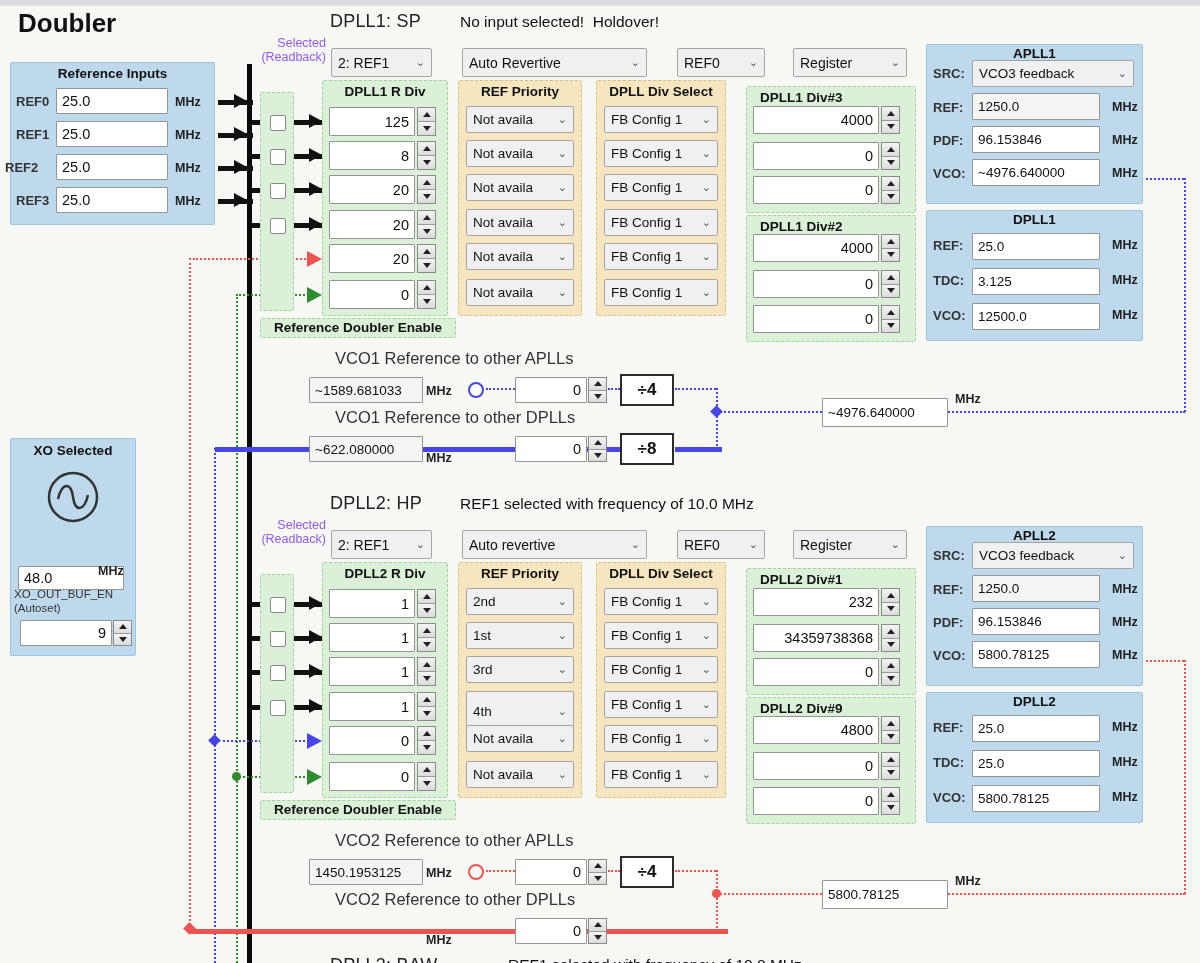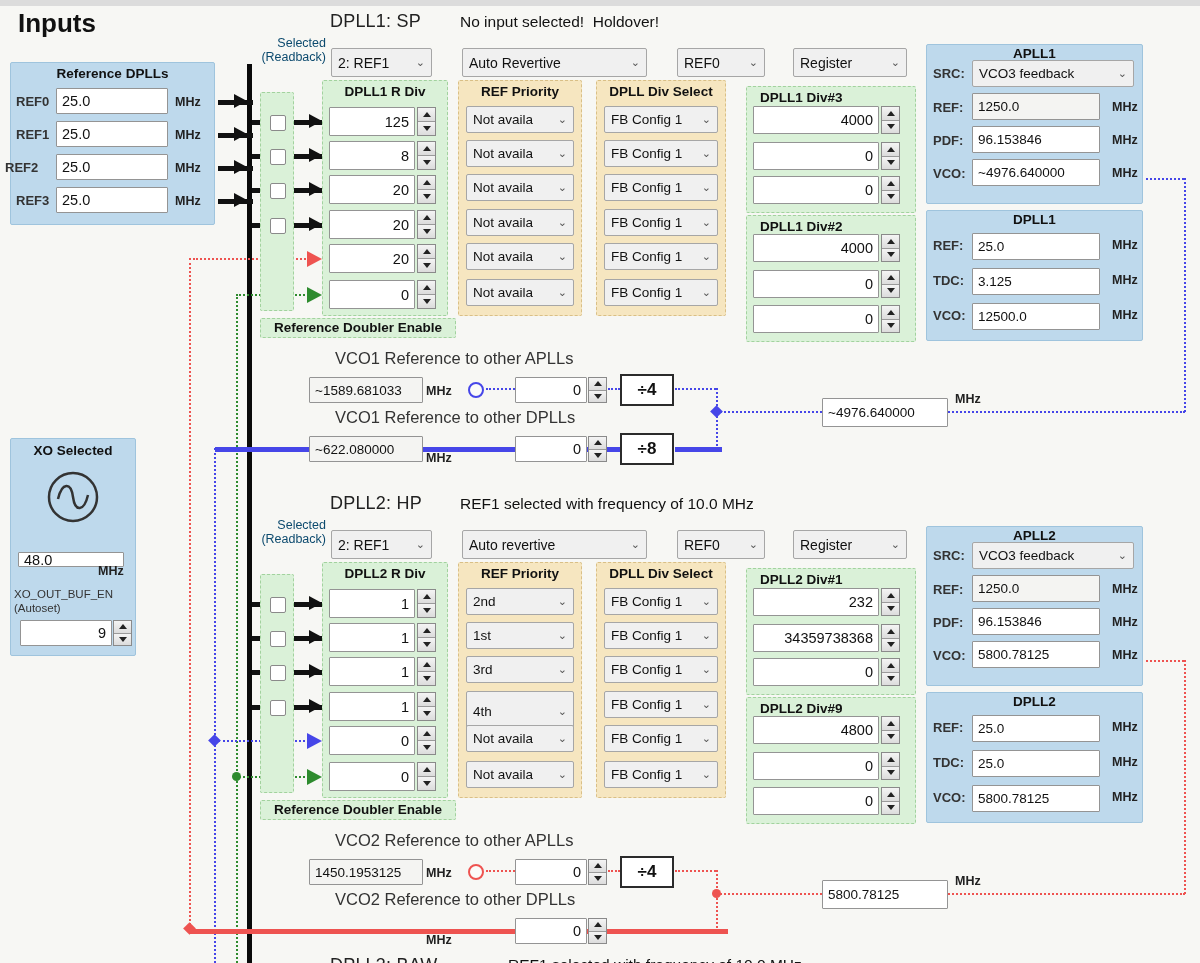--- a/index.html
+++ b/index.html
@@ -2,21 +2,21 @@
 <html><head>
 <meta charset="utf-8">
 <style>
   html,body{margin:0;padding:0;background:#f7f7f4;font-family:"Liberation Sans",sans-serif;}
   #app{position:relative;width:1200px;height:963px;overflow:hidden;background:#f7f7f4;}
   .topbar{position:absolute;left:0;top:0;width:1200px;height:6px;background:#dcdcdc;}
   .h1{position:absolute;font-size:26px;font-weight:bold;color:#111;z-index:1;}
   .gt{position:absolute;font-size:18px;font-weight:500;color:#222;z-index:1;letter-spacing:.2px;}
   .status{position:absolute;font-size:15.5px;color:#111;white-space:pre;z-index:1;}
   .sec{position:absolute;font-size:16.5px;font-weight:500;color:#333;z-index:1;}
-  .sel{position:absolute;font-size:12.5px;color:#0c4a6e;width:92px;text-align:right;z-index:1;}
+  .sel{position:absolute;font-size:12.5px;color:#8b5cf6;width:92px;text-align:right;z-index:1;}
   .ph{position:absolute;font-weight:bold;font-size:13.5px;color:#111;text-align:center;z-index:1;}
   .phl{position:absolute;font-weight:bold;font-size:13.5px;color:#111;z-index:1;}
   .flb{position:absolute;font-weight:bold;font-size:13px;color:#333;z-index:1;}
   .mhz{position:absolute;font-weight:bold;font-size:12.5px;color:#222;z-index:2;}
   .sml{position:absolute;font-size:11.5px;color:#333;z-index:1;}
   .pnl{position:absolute;z-index:0;border-radius:2px;box-sizing:border-box;}
   .pb{background:#bed9ec;border:1px solid #9fc4dd;}
   .pg{background:#daf1d8;border:1px dashed #a2d29e;}
   .pt{background:#f6e6c0;border:1px dashed #d9bf86;}
   .inp{position:absolute;background:#fff;border:1px solid #949494;display:flex;align-items:center;padding:0 5px;font-size:14.5px;color:#111;z-index:1;box-sizing:border-box;border-radius:1px;}
@@ -48,60 +48,60 @@
   .bgb{background:#4646e8;}.bgr{background:#ee5350;}.bgg{background:#2e8b2e;}
   .term{position:absolute;width:12px;height:12px;border-radius:50%;border:2.5px solid;background:#fbfbf9;z-index:1;}
   .term.tb{border-color:#4646e8;}.term.tr{border-color:#ee5350;}
   .grp{position:absolute;left:0;width:1200px;height:482px;z-index:0;}
 </style>
 </head>
 <body>
 
 <div id="app">
   <div class="topbar"></div>
-  <div class="h1" style="left:18px;top:8px">Inputs</div>
+  <div class="h1" style="left:18px;top:8px">Doubler</div>
 
   <div class="bus" style="left:247px;top:64px;width:5px;height:899px"></div>
   <div class="wh s ck" style="left:218px;top:100px;width:29px"></div>
   <div class="tri k" style="left:234px;top:94px"></div>
   <div class="wh s ck" style="left:218px;top:133px;width:29px"></div>
   <div class="tri k" style="left:234px;top:127px"></div>
   <div class="wh s ck" style="left:218px;top:166px;width:29px"></div>
   <div class="tri k" style="left:234px;top:160px"></div>
   <div class="wh s ck" style="left:218px;top:199px;width:29px"></div>
   <div class="tri k" style="left:234px;top:193px"></div>
   <div class="wv cr" style="left:189px;top:258px;height:671px"></div>
   <div class="dia bgr" style="left:185px;top:924px"></div>
   <div class="wv cb" style="left:214px;top:448px;height:515px"></div>
   <div class="dia bgb" style="left:210px;top:736px"></div>
   <div class="wv cg" style="left:236px;top:294px;height:669px"></div>
   <div class="dot bgg" style="left:232px;top:772px"></div>
 
   <div class="pnl pb" style="left:10px;top:62px;width:205px;height:163px"></div>
-  <div class="ph" style="left:10px;top:66px;width:205px">Reference DPLLs</div>
+  <div class="ph" style="left:10px;top:66px;width:205px">Reference Inputs</div>
   <div class="flb" style="left:16px;top:94px">REF0</div>
   <div class="inp" style="left:56px;top:88px;width:112px;height:26px">25.0</div>
   <div class="mhz" style="left:175px;top:95px">MHz</div>
   <div class="flb" style="left:16px;top:127px">REF1</div>
   <div class="inp" style="left:56px;top:121px;width:112px;height:26px">25.0</div>
   <div class="mhz" style="left:175px;top:128px">MHz</div>
   <div class="flb" style="left:5px;top:160px">REF2</div>
   <div class="inp" style="left:56px;top:154px;width:112px;height:26px">25.0</div>
   <div class="mhz" style="left:175px;top:161px">MHz</div>
   <div class="flb" style="left:16px;top:193px">REF3</div>
   <div class="inp" style="left:56px;top:187px;width:112px;height:26px">25.0</div>
   <div class="mhz" style="left:175px;top:194px">MHz</div>
 
   <div class="pnl pb" style="left:10px;top:438px;width:126px;height:218px"></div>
   <div class="ph" style="left:10px;top:443px;width:126px">XO Selected</div>
   <svg style="position:absolute;left:46px;top:470px;z-index:1" width="54" height="54" viewBox="0 0 54 54">
     <circle cx="27" cy="27" r="24" fill="none" stroke="#333" stroke-width="2.5"></circle>
     <path d="M12 29 C16 12, 25 12, 27 27 C29 42, 38 42, 42 25" fill="none" stroke="#333" stroke-width="2.5"></path>
   </svg>
-  <div class="inp" style="left:18px;top:552px;width:106px;height:15px">48.0</div>
+  <div class="inp" style="left:18px;top:566px;width:106px;height:24px">48.0</div>
   <div class="mhz" style="left:98px;top:564px">MHz</div>
   <div class="sml" style="left:14px;top:588px">XO_OUT_BUF_EN</div>
   <div class="sml" style="left:14px;top:602px">(Autoset)</div>
   <div class="inp r" style="left:20px;top:620px;width:92px;height:26px">9</div>
   <div class="spb" style="left:113px;top:620px;height:26px">
       <span class="su"></span>
       <span class="sd"></span>
     </div>
 
   <div class="grp" style="top:0">

